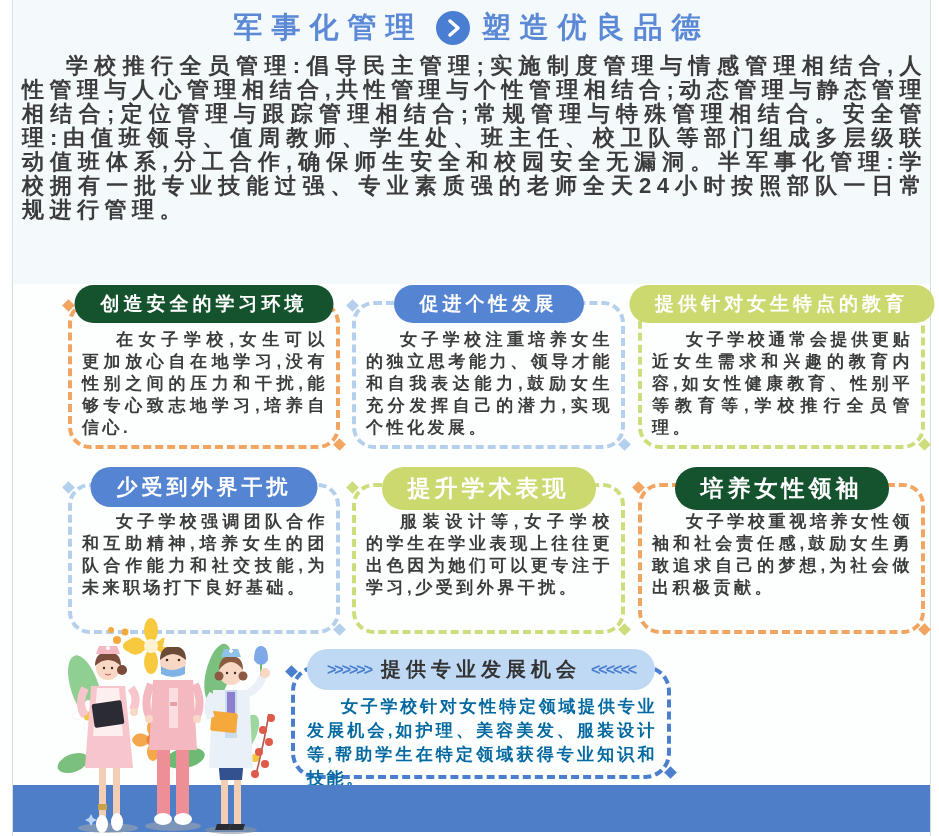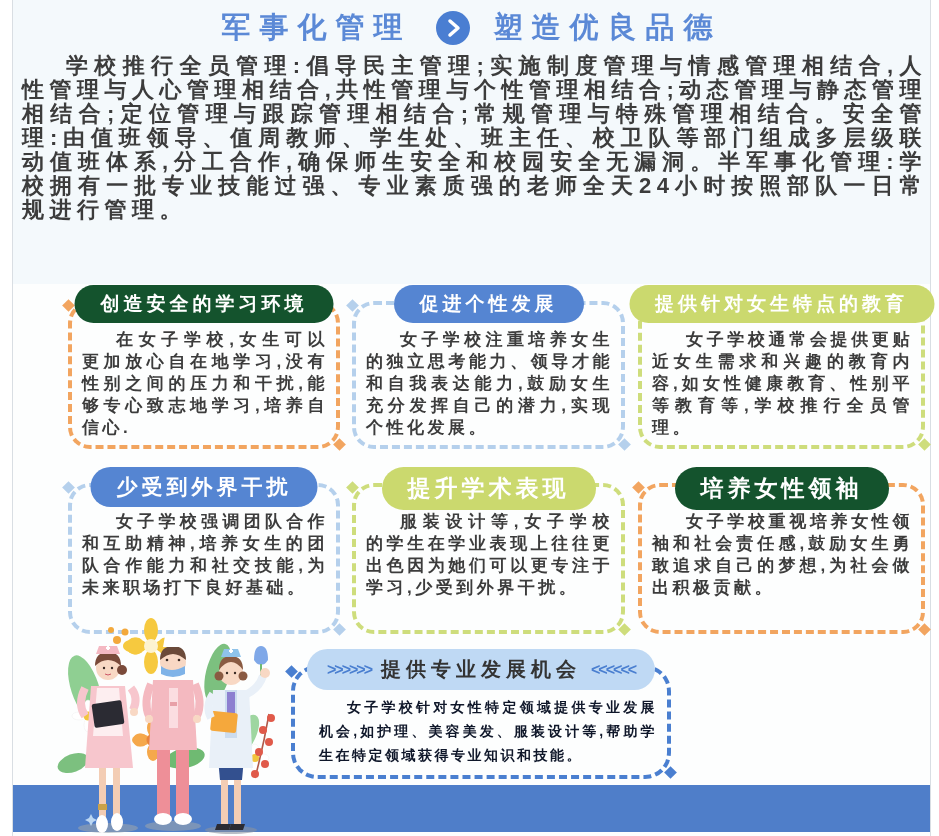--- a/index.html
+++ b/index.html
@@ -16,21 +16,21 @@
     border-left:1px solid #d9dee3; border-right:1px solid #d9dee3;
   }
   .top-tint {
     position:absolute; left:13px; top:0; width:917px; height:284px;
     background:#f4f9fc;
   }
 
   
   .title-row {
     position:absolute; left:13px; top:8px; width:917px; height:40px;
-    display:flex; align-items:center; justify-content:center; gap:24px;
+    display:flex; align-items:center; justify-content:center; gap:12px;
   }
   .title-text {
     color:#5b89d6; font-size:29px; font-weight:bold; letter-spacing:9px;
   }
   .arrow-circle {
     width:34px; height:34px; border-radius:50%; background:#4a7ed2;
     display:flex; align-items:center; justify-content:center; flex:0 0 auto;
   }
 
   
@@ -94,22 +94,22 @@
   .bottom-card::before { left:-8px; top:-2px; }
   .bottom-card::after  { right:-8px; bottom:-2px; }
   .bottom-pill {
     position:absolute; top:-20px; left:50%; transform:translateX(-50%);
     background:#bfd9f4; border-radius:24px; padding:7px 20px; white-space:nowrap;
     display:flex; align-items:center; gap:10px;
   }
   .bottom-pill .chev { color:#4a7fd0; font-weight:bold; font-size:16px; letter-spacing:-2px; }
   .bottom-pill .bottom-title { color:#333333; font-weight:bold; font-size:20px; letter-spacing:5px; }
   .bottom-body {
-    position:absolute; left:24px; right:10px; top:26px;
-    color:#0f172a; font-size:14px; font-weight:bold; line-height:24px;
+    position:absolute; left:12px; right:10px; top:26px;
+    color:#0369a1; font-size:17px; font-weight:bold; line-height:24px;
     letter-spacing:2.5px; text-align:justify; text-indent:2em;
   }
 
   
   .footer-band {
     position:absolute; left:13px; top:785px; width:917px; height:47px;
     background:#4f7ec9;
   }
   .sparkle {
     position:absolute; left:96px; top:814px; color:#ffffff; font-size:11px;

